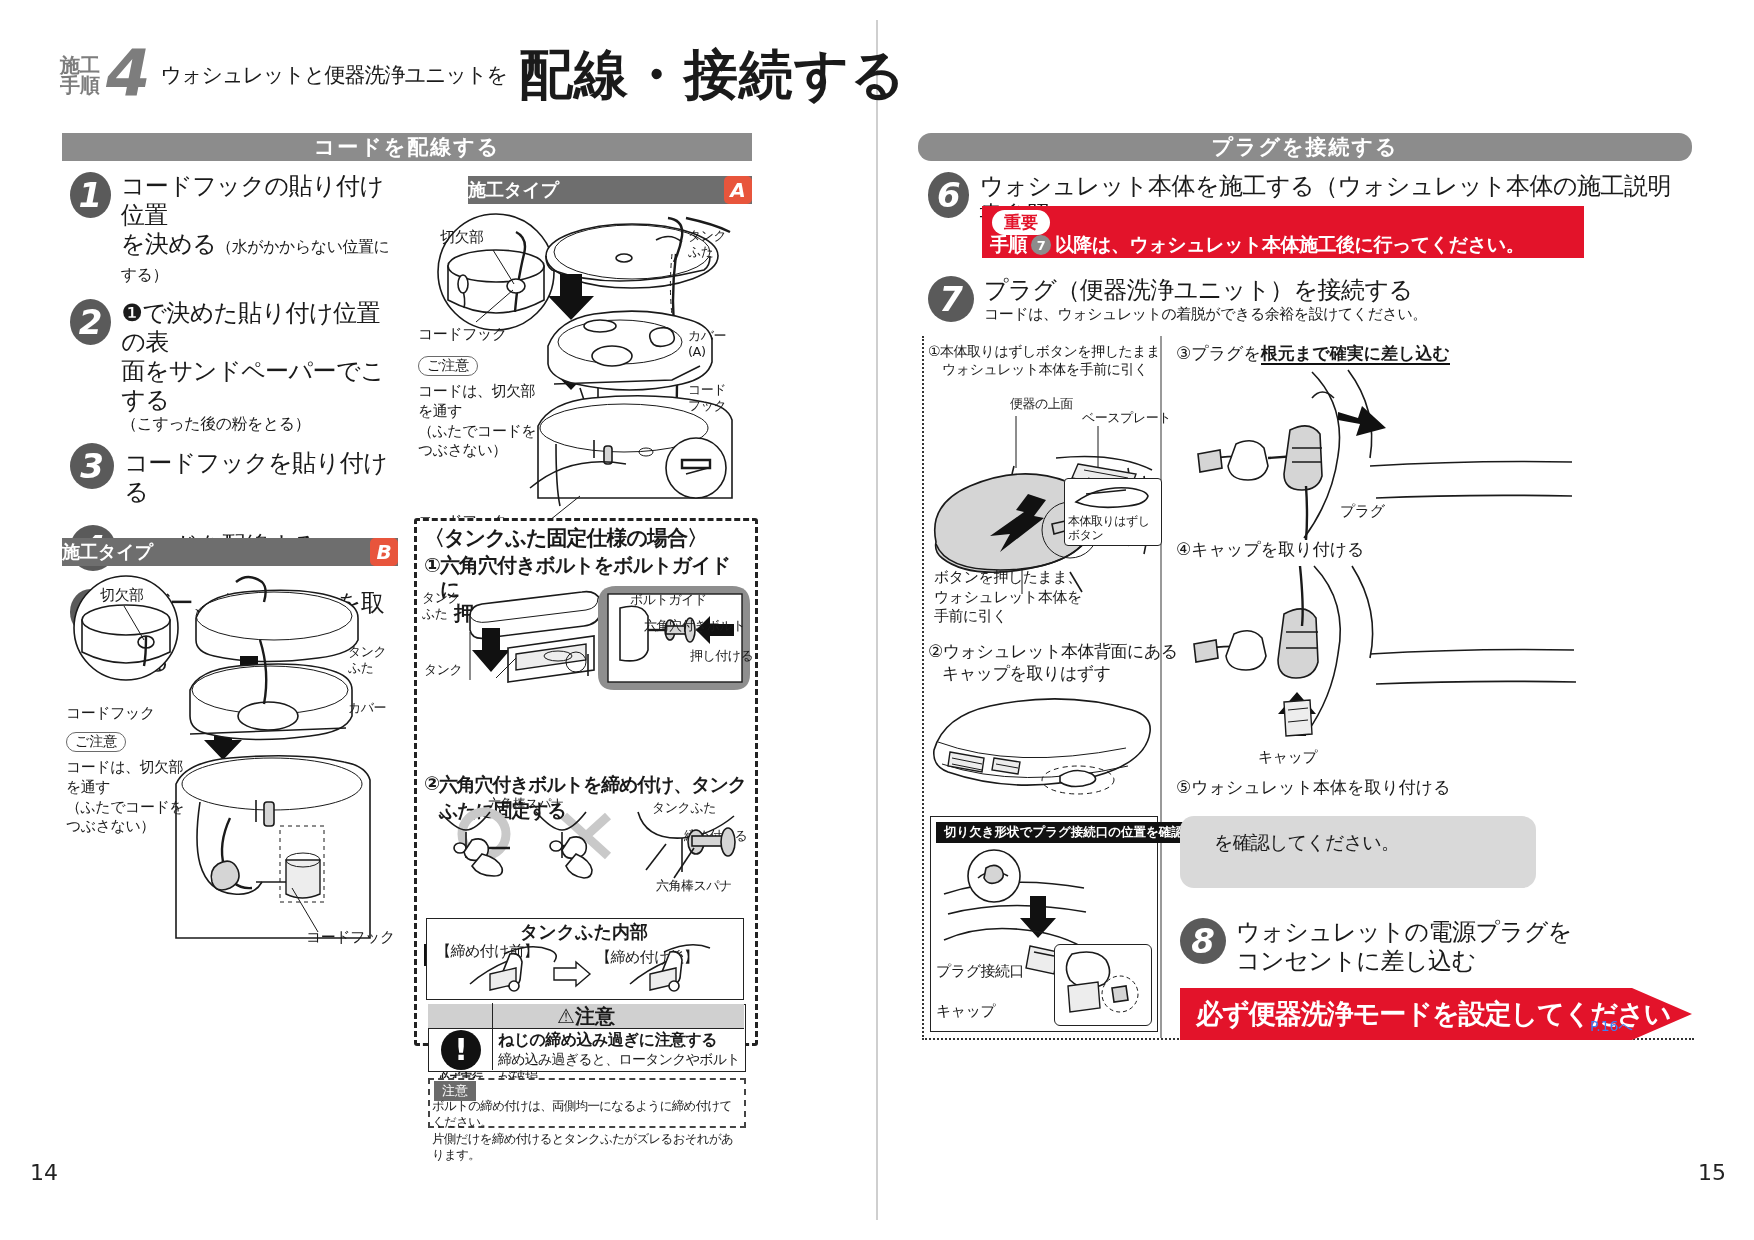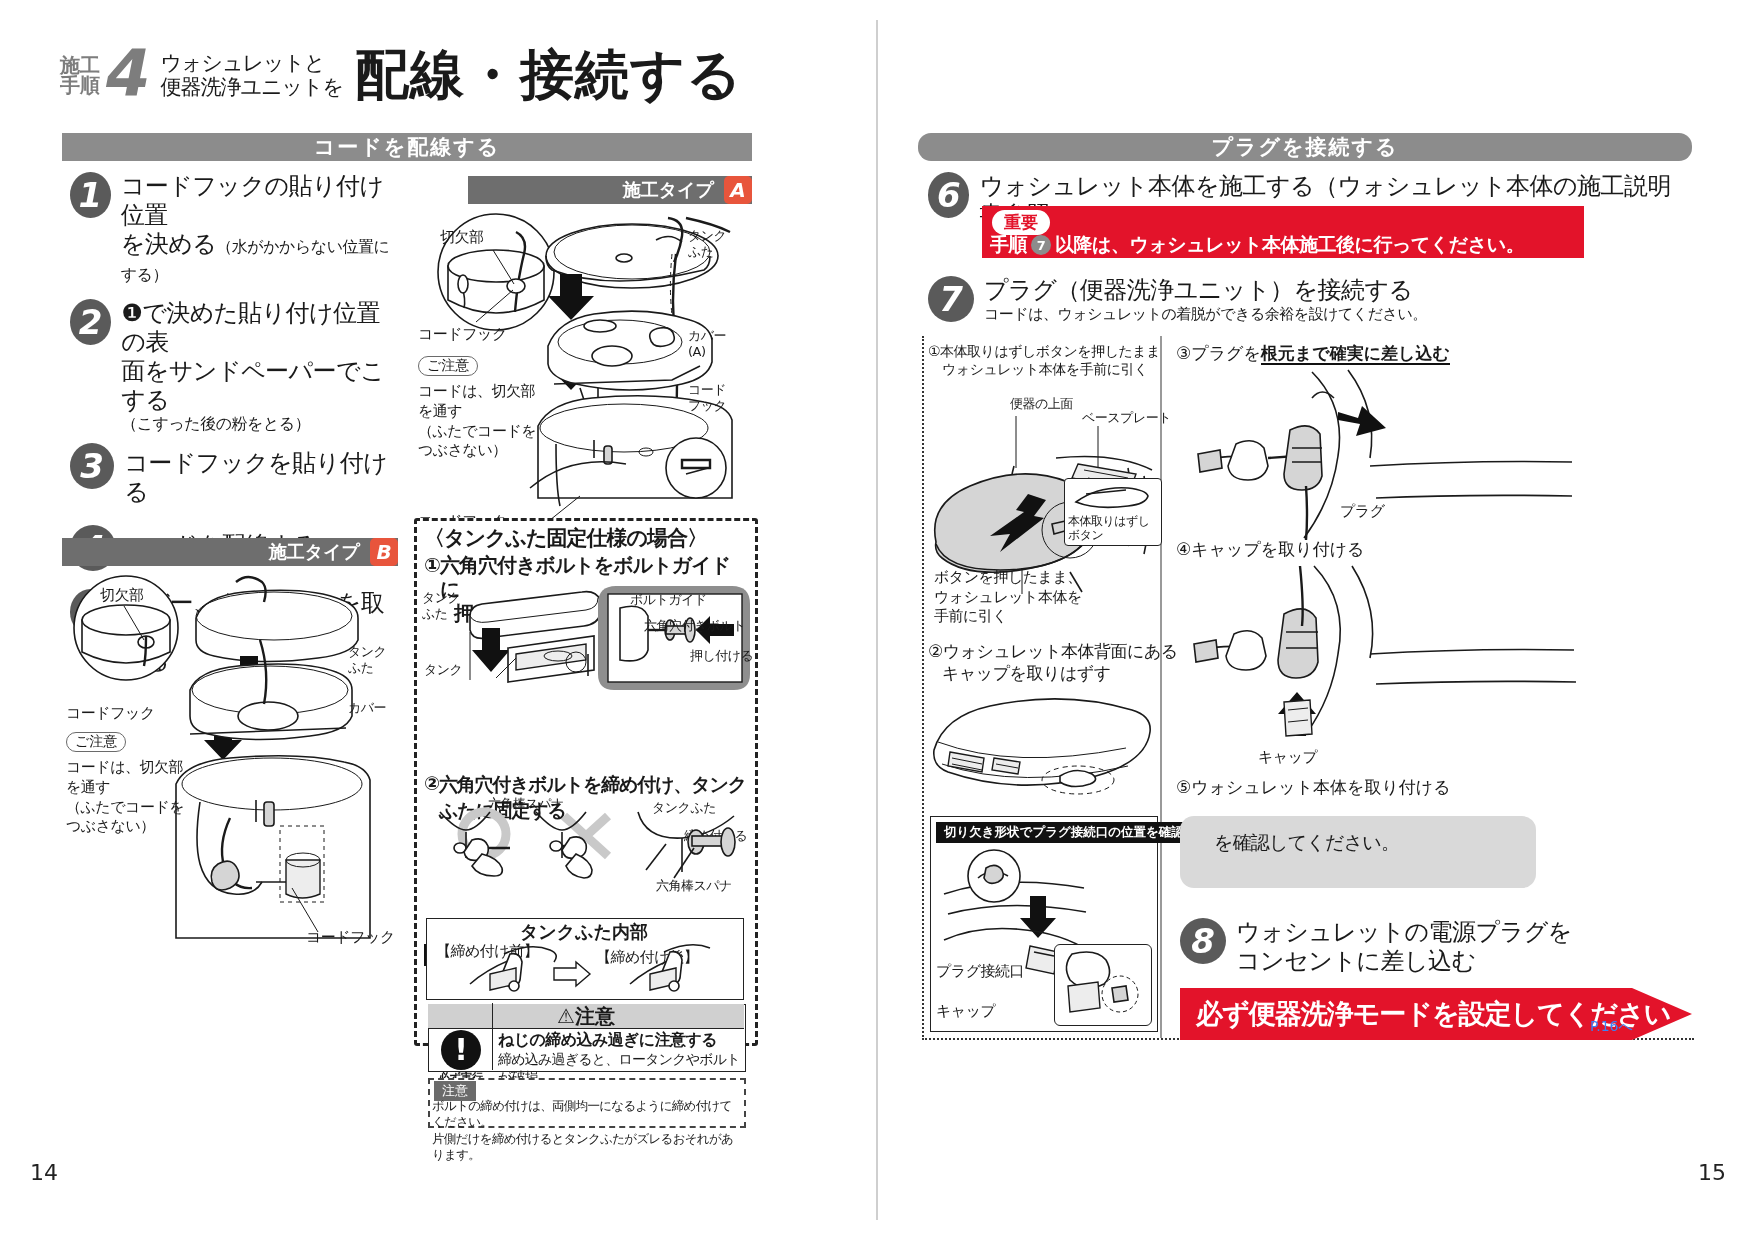--- a/index.html
+++ b/index.html
@@ -22,21 +22,21 @@
     font-weight:bold;font-style:italic;
   }
   .num.big{width:46px;height:46px;font-size:34px;}
   .step-row{display:flex;align-items:flex-start;}
   .step-txt{font-size:24px;line-height:1.20;font-weight:500;letter-spacing:-0.5px;}
   .step-sub{font-size:16px;font-weight:400;letter-spacing:-0.5px;}
   .lbl{font-size:15px;line-height:1.25;letter-spacing:-0.5px;}
   .lbl-s{font-size:13px;line-height:1.25;letter-spacing:-0.5px;}
   .typebar{
     background:#6e6e6e;color:#fff;display:flex;align-items:center;
-    justify-content:flex-end;gap:10px;font-size:18px;font-weight:bold;
+    justify-content:space-between;gap:10px;font-size:18px;font-weight:bold;
   }
   .typebadge{
     background:#e8553c;color:#fff;border-radius:5px;
     width:28px;height:28px;display:flex;align-items:center;justify-content:center;
     font-size:20px;font-weight:bold;font-style:italic;
   }
   .dashbox{border:3px dashed #222;border-radius:3px;}
   .solidbox{border:1.5px solid #222;}
   .gbox{background:#d9d9d9;border-radius:14px;}
   .redband{background:#e3132a;color:#fff;}
@@ -75,21 +75,21 @@
 <div class="page">
 
   <div class="gutter"></div>
 
   <div class="abs" style="left:60px;top:46px;display:flex;align-items:center;">
     <div style="display:flex;flex-direction:column;line-height:1.0;color:#7d7d7d;font-weight:bold;font-size:20px;margin-right:6px;">
       <span>施工</span>
       <span>手順</span>
     </div>
     <div style="font-size:64px;font-weight:bold;color:#7d7d7d;font-style:italic;line-height:0.9;margin-right:10px;">4</div>
-    <div style="display:flex;flex-direction:column;line-height:1.15;font-size:21px;margin-right:12px;letter-spacing:-1px;">
+    <div style="display:flex;line-height:1.15;font-size:21px;margin-right:12px;letter-spacing:-1px;">
       <span>ウォシュレットと</span>
       <span>便器洗浄ユニットを</span>
     </div>
     <div style="font-size:54px;font-weight:bold;letter-spacing:1px;line-height:1;">配線・接続する</div>
   </div>
 
   <div class="bar abs" style="left:62px;top:133px;width:690px;height:28px;">コードを配線する</div>
 
   <div class="abs" style="left:70px;top:172px;width:330px;">
 

